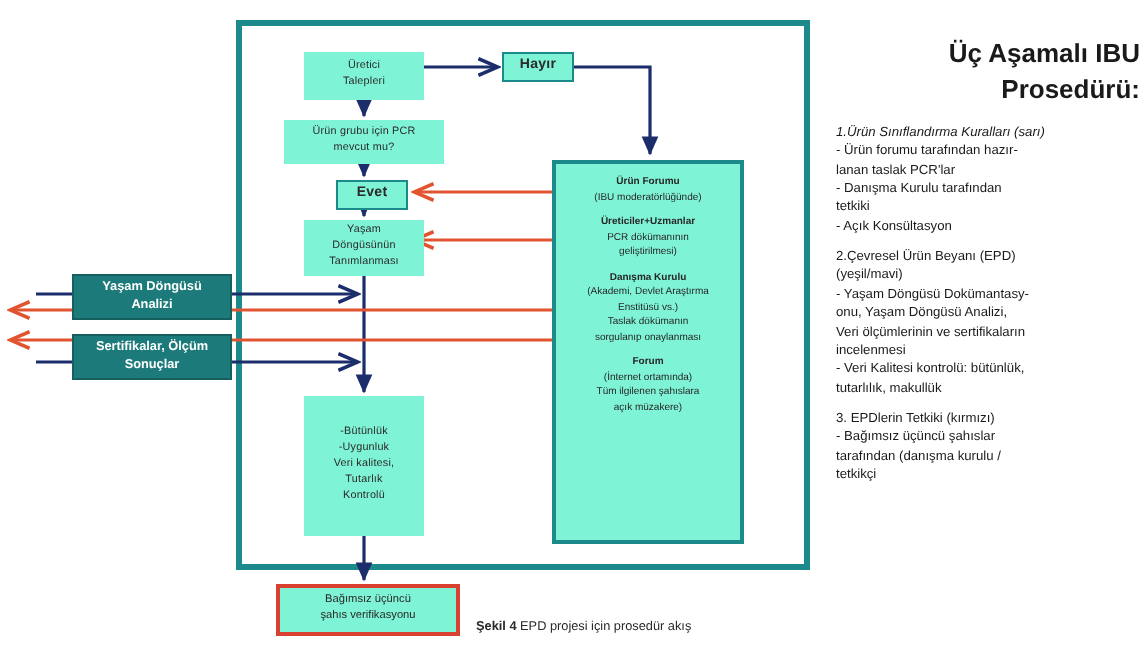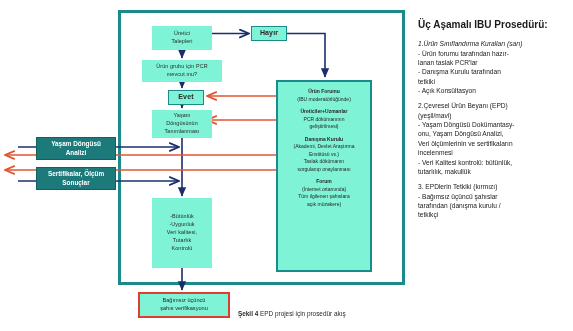--- a/index.html
+++ b/index.html
@@ -109,23 +109,24 @@
 
   
   #notes {
     left: 418px; top: 18px; width: 152px;
     font-size: 6.6px;
     line-height: 1.42;
     color: #1a1a1a;
   }
   #notes .notes-title {
     font-weight: bold;
-    font-size: 10px;
+    font-size: 13px;
     margin-bottom: 7px;
     display: block;
+    text-align: right;
   }
   #notes .note-head-italic {
     font-style: italic;
     display: block;
   }
   #notes .note-line { display: block; }
   #notes .note-group { margin-bottom: 6px; }
 
   
   #figure-caption {

